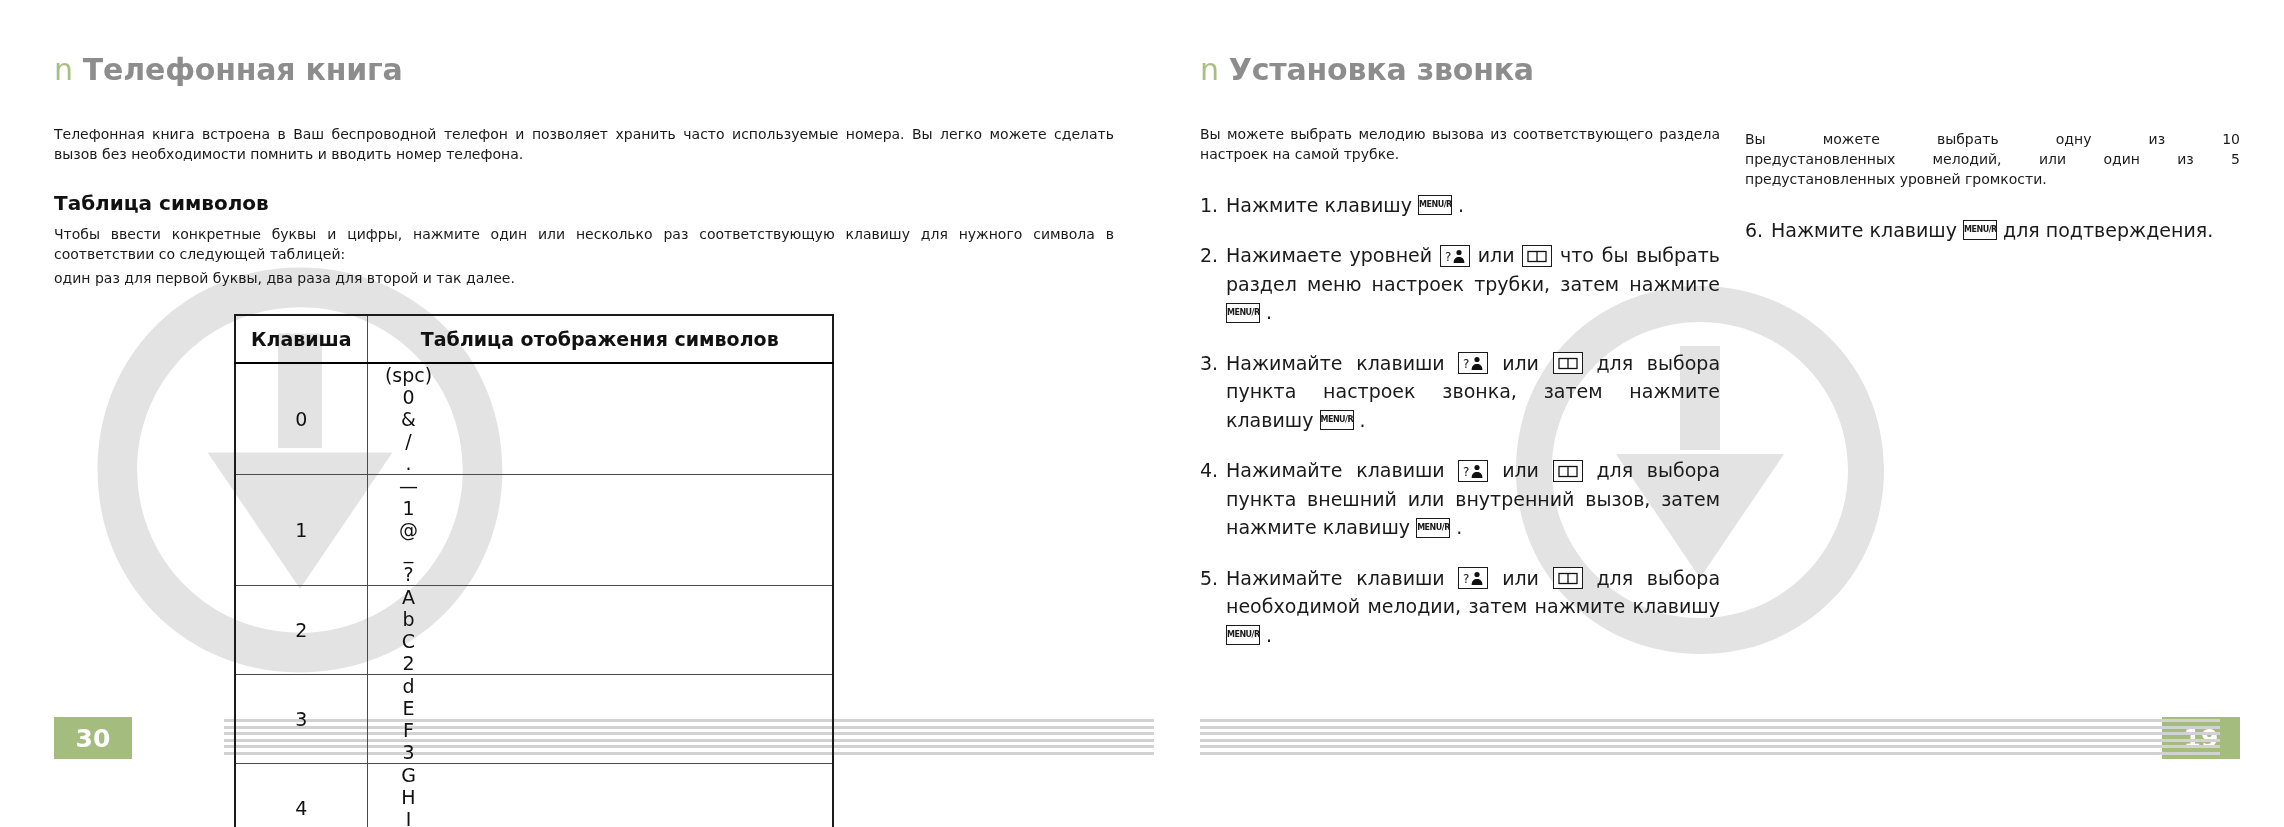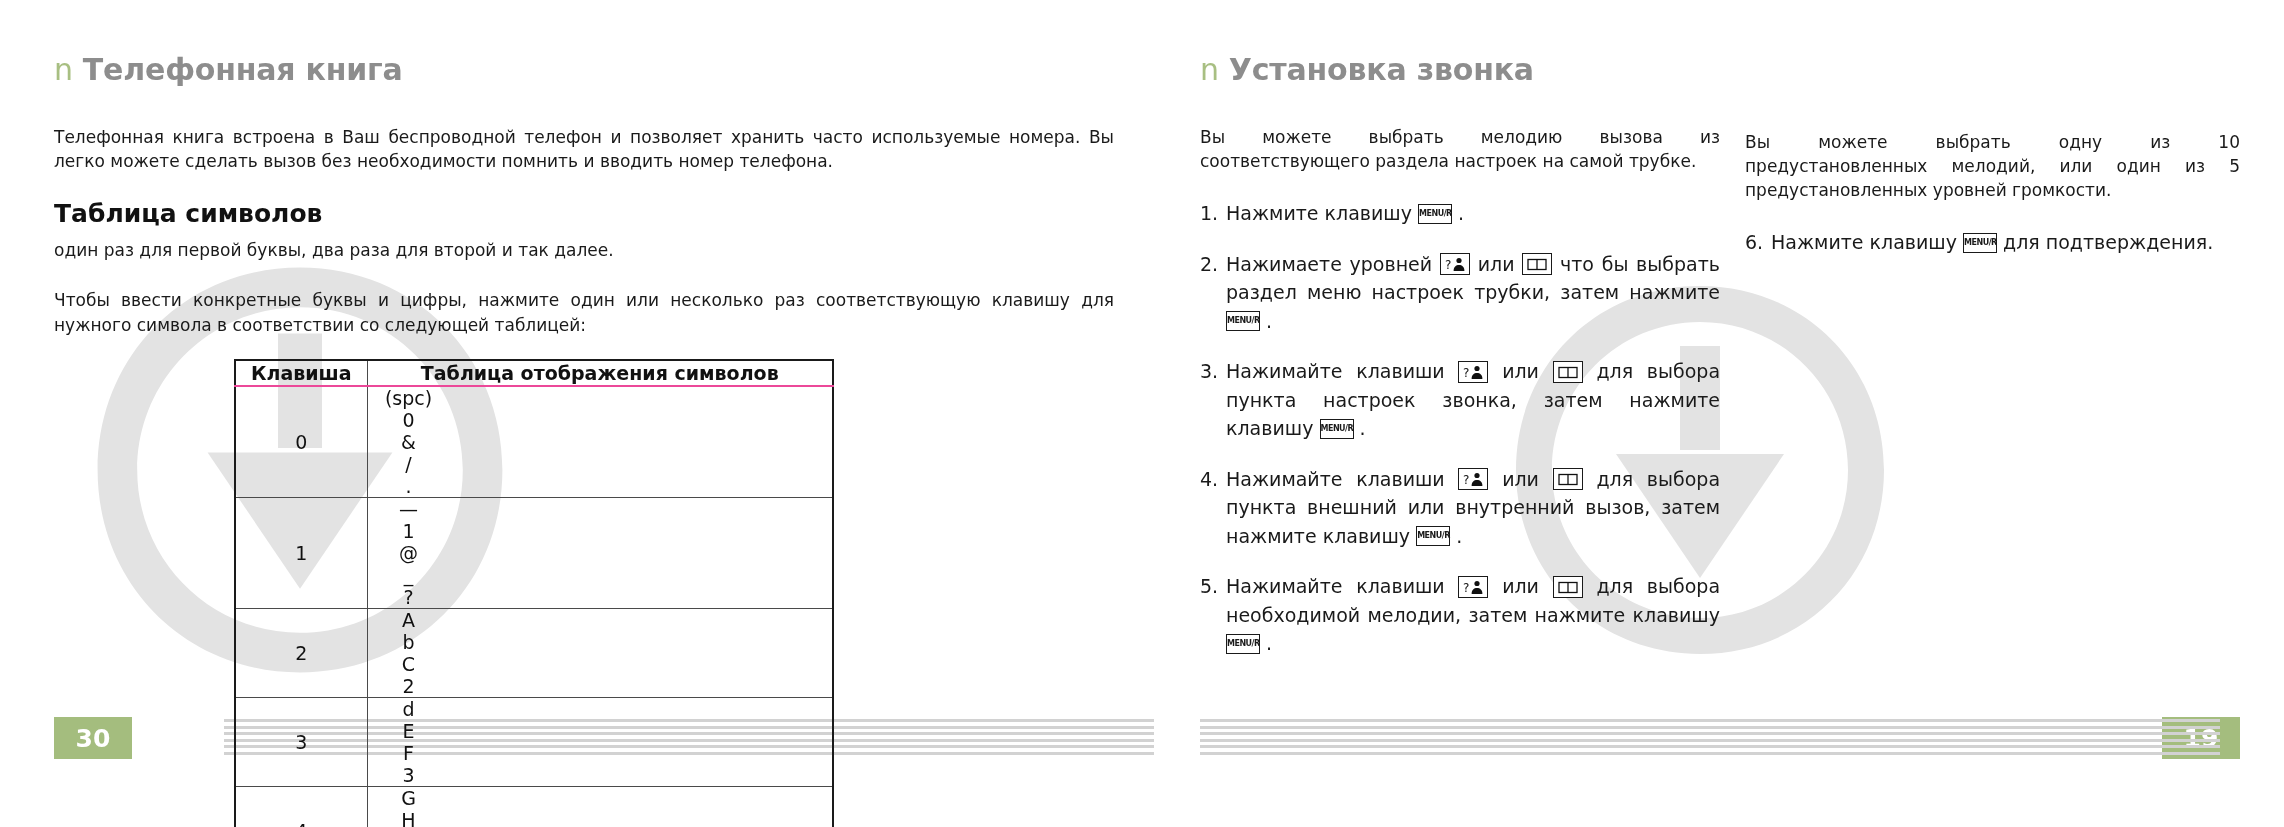--- a/index.html
+++ b/index.html
@@ -45,30 +45,30 @@
     margin-bottom: 38px;
   }
   .sec-head .bullet {
     color: #a8bf82;
     font-weight: normal;
     font-size: 30px;
     margin-right: 10px;
   }
 
   .para {
-    font-size: 17px;
+    font-size: 14px;
     line-height: 1.42;
     color: #1a1a1a;
     text-align: justify;
     margin: 0 0 26px 0;
   }
   .para.nojust { text-align: left; }
 
   .sub-head {
-    font-size: 25px;
+    font-size: 20px;
     font-weight: bold;
     color: #111;
     margin: 0 0 10px 0;
   }
 
   .para-tight { margin-bottom: 4px; }
 
   
   .chartable-wrap {
     margin-top: 22px;
@@ -83,24 +83,24 @@
   table.chartable td, table.chartable th {
     border: 1px solid #4a4a4a;
     font-size: 19px;
     color: #111;
     font-weight: normal;
     height: 36px;
     padding: 0;
     background: transparent;
   }
   table.chartable thead th {
-    border-bottom: 2px solid #ec4899;
+    border-bottom: 2px solid #000000;
     font-weight: bold;
     font-size: 19px;
-    height: 26px;
+    height: 48px;
   }
   .c-key   { width: 132px; text-align: center; }
   .c-order { text-align: center; }
   .chartable tbody td.c-key { text-align: center; }
   .seq { display: flex; padding-left: 10px; flex-direction: column; }
   .seq span {
     display: inline-block;
     width: 62px;
     text-align: center;
     font-size: 19px;
@@ -220,22 +220,22 @@
   <div class="col col-left">
 
     <div class="sec-head">
       <span class="bullet">n</span><span>Телефонная книга</span>
     </div>
 
     <p class="para">Телефонная книга встроена в Ваш беспроводной телефон и позволяет хранить часто используемые номера. Вы легко можете сделать вызов без необходимости помнить и вводить номер телефона.</p>
 
     <div class="sub-head">Таблица символов</div>
 
+    <p class="para para-tight">Чтобы ввести конкретные буквы и цифры, нажмите один или несколько раз соответствующую клавишу для нужного символа в соответствии со следующей таблицей:</p>
     <p class="para nojust">один раз для первой буквы, два раза для второй и так далее.</p>
-    <p class="para para-tight">Чтобы ввести конкретные буквы и цифры, нажмите один или несколько раз соответствующую клавишу для нужного символа в соответствии со следующей таблицей:</p>
 
     <div class="chartable-wrap">
       <table class="chartable">
         <thead>
           <tr>
             <th class="c-key">Клавиша</th>
             <th class="c-order">Таблица отображения символов</th>
           </tr>
         </thead>
         <tbody id="chartable-body">

